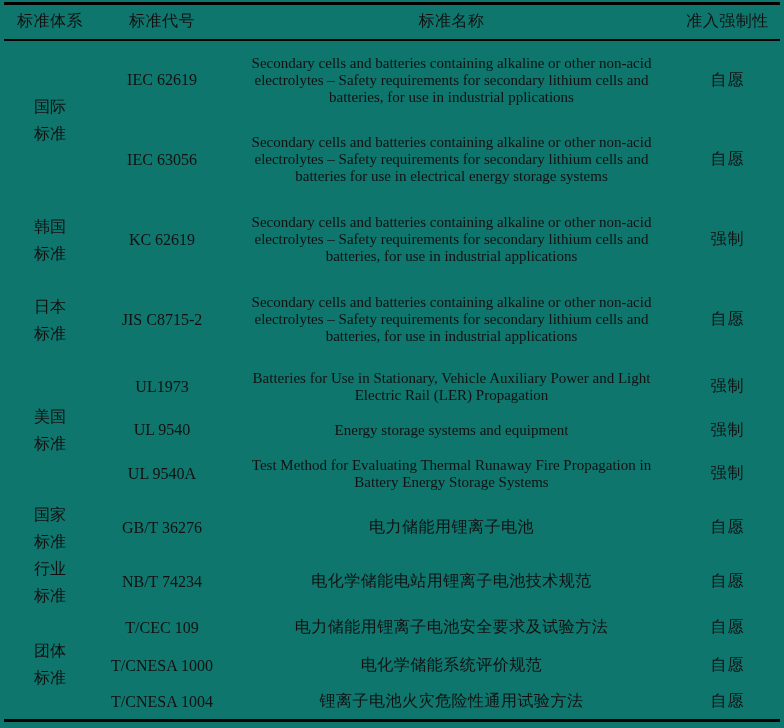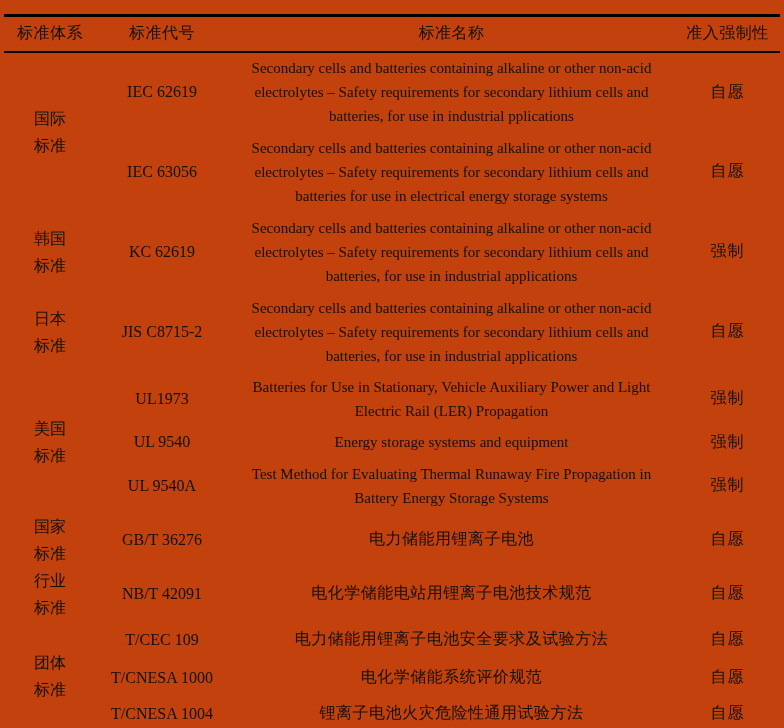--- a/index.html
+++ b/index.html
@@ -5,22 +5,22 @@
   html, body { margin: 0; padding: 0; }
   body {
     width: 784px; height: 728px;
     background: #fdfdfd;
     font-family: "Liberation Serif", "DejaVu Serif", serif;
     color: #111111;
   }
   .page {
     width: 784px; height: 728px;
     box-sizing: border-box;
-    padding-top: 14px;
-    background: #c2410c;
+    padding-top: 2px;
+    background: #0f766e;
   }
   table.std {
     border-collapse: collapse;
     table-layout: fixed;
     width: 776px;
     margin: 0 auto;
     border-top: 3px solid #000;
     border-bottom: 3px solid #000;
   }
   col.c1 { width: 92px; }
@@ -32,21 +32,21 @@
     text-align: center;
     vertical-align: middle;
     white-space: pre-line;
     font-weight: normal;
     overflow: hidden;
   }
   thead tr { height: 36px; border-bottom: 2px solid #000; }
   th { font-size: 16px; letter-spacing: 0.5px; }
   td.sys  { font-size: 16px; line-height: 27px; }
   td.code { font-size: 16px; font-family: Liberation Serif, serif; }
-  td.name-en { font-size: 15px; line-height: 24px; }
+  td.name-en { font-size: 15px; line-height: 17px; }
   td.name-zh { font-size: 16px; letter-spacing: 0.5px; text-align: center; }
   td.mand { font-size: 16px; letter-spacing: 1px; }
   tr.r80 { height: 80px; }
   tr.r54 { height: 54px; }
   tr.r33 { height: 33px; }
   tr.r38 { height: 38px; }
   tr.r36 { height: 36px; }
 </style>
 </head>
 <body>
@@ -124,21 +124,21 @@
       <tr class="r54">
         <td class="sys" rowspan="2">国家
 标准
 行业
 标准</td>
         <td class="code">GB/T 36276</td>
         <td class="name-zh">电力储能用锂离子电池</td>
         <td class="mand">自愿</td>
       </tr>
       <tr class="r54">
-        <td class="code">NB/T 42091</td>
+        <td class="code">NB/T 74234</td>
         <td class="name-zh">电化学储能电站用锂离子电池技术规范</td>
         <td class="mand">自愿</td>
       </tr>
       <tr class="r38">
         <td class="sys" rowspan="3">团体
 标准</td>
         <td class="code">T/CEC 109</td>
         <td class="name-zh">电力储能用锂离子电池安全要求及试验方法</td>
         <td class="mand">自愿</td>
       </tr>

